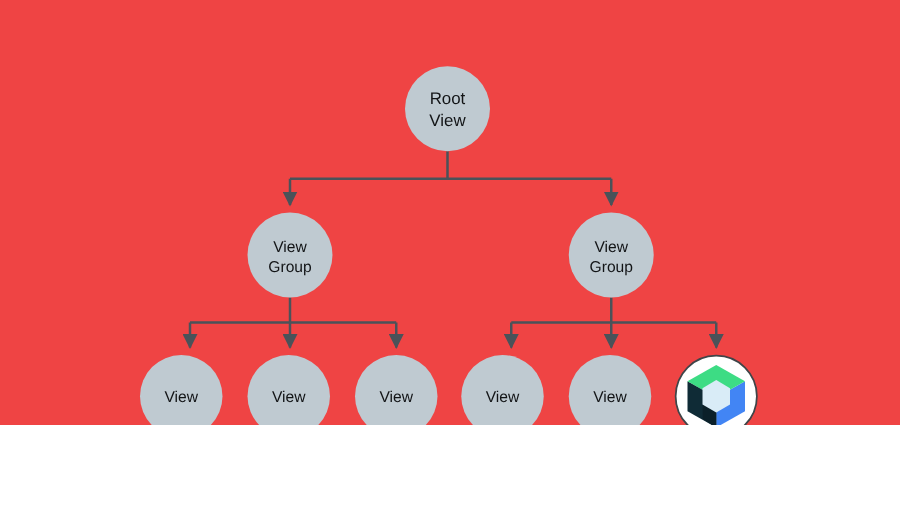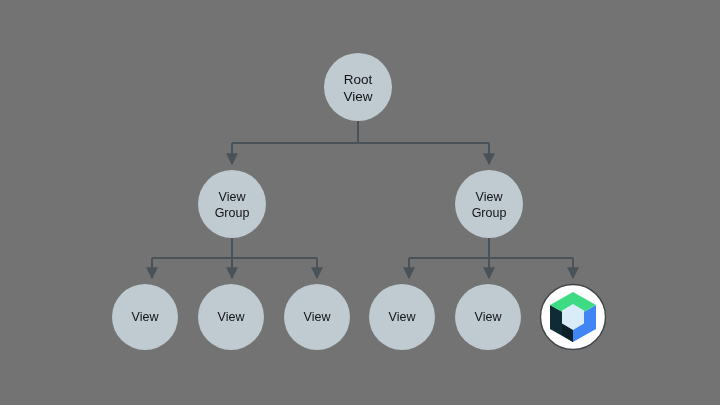--- a/index.html
+++ b/index.html
@@ -3,22 +3,22 @@
 <meta charset="utf-8">
 <style>
   html, body {
     margin: 0;
     padding: 0;
     background: #ffffff;
   }
   #stage {
     position: relative;
     width: 720px;
-    height: 405px;
-    background: #737373;
+    height: 340px;
+    background: #ef4444;
     overflow: hidden;
     font-family: "Liberation Sans", sans-serif;
   }
   #diagram-svg {
     position: absolute;
     left: 0;
     top: 0;
     width: 720px;
     height: 405px;
     display: block;

